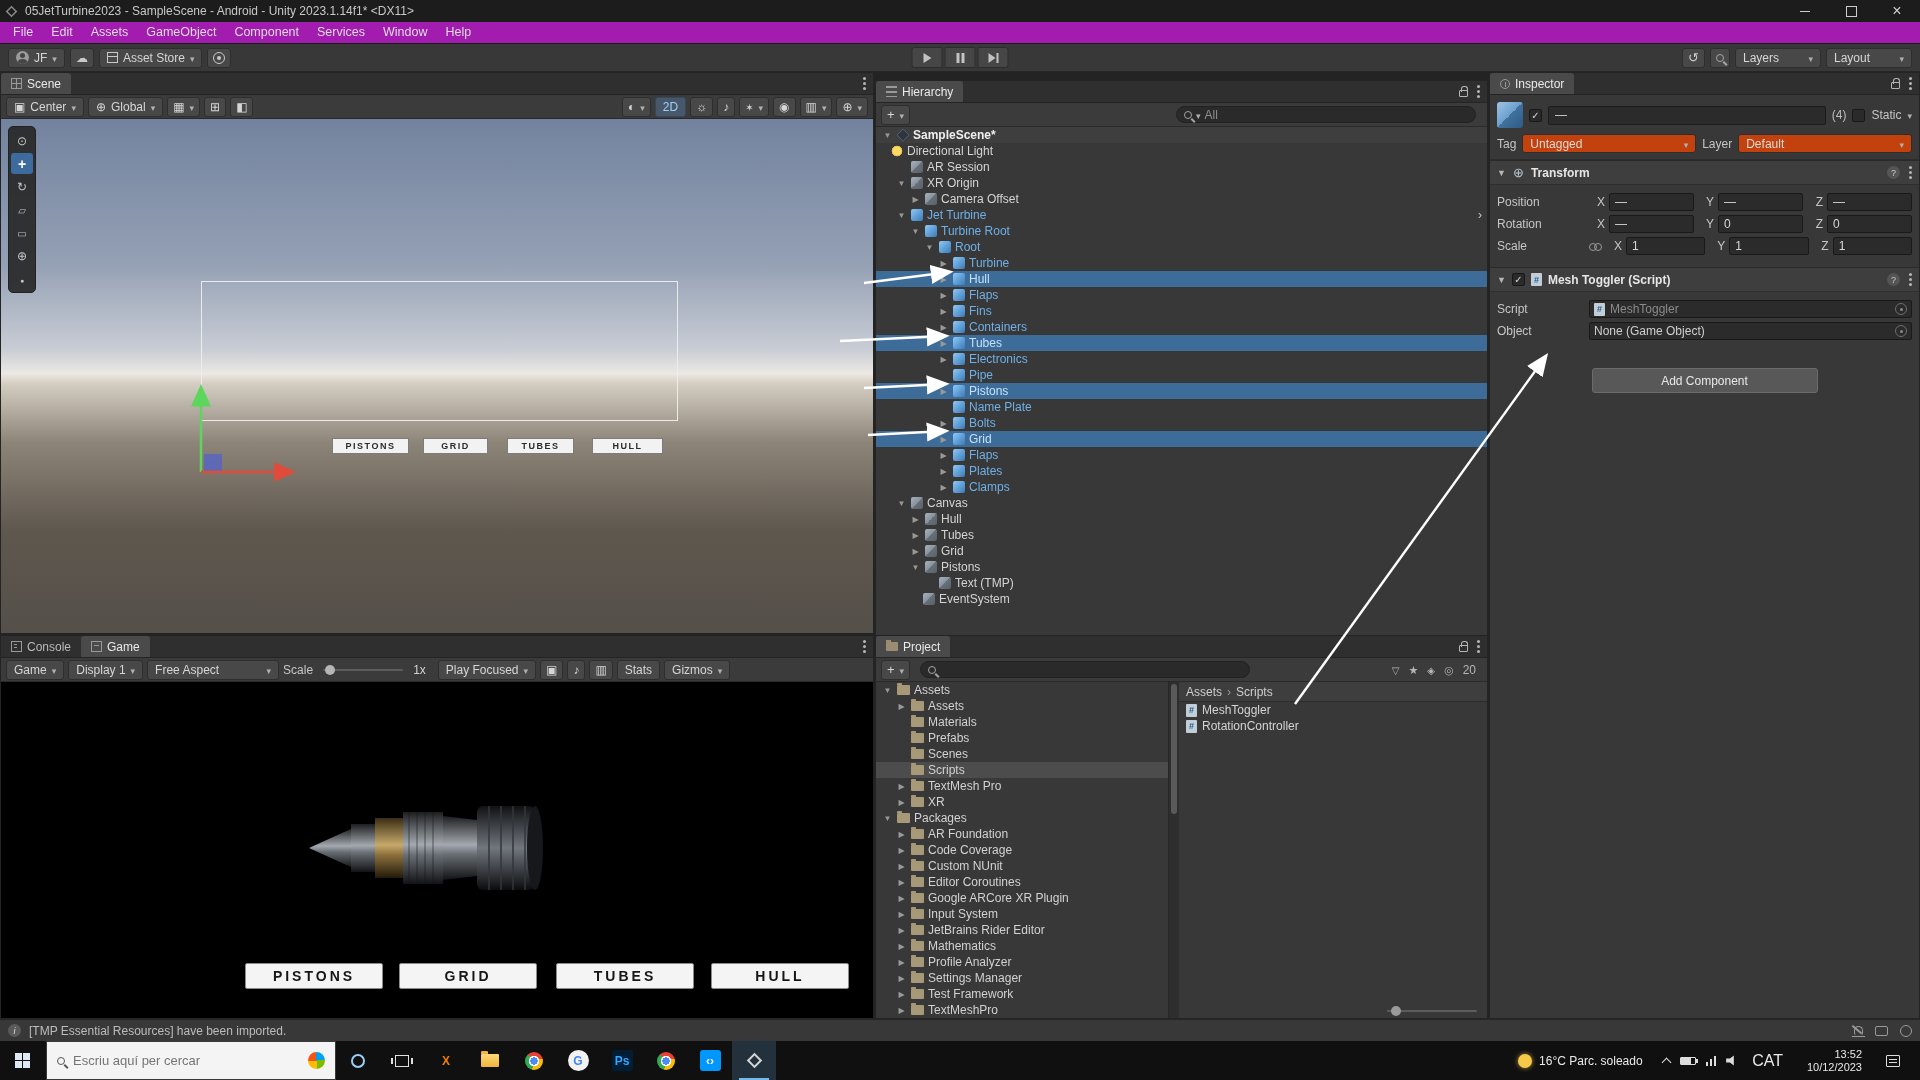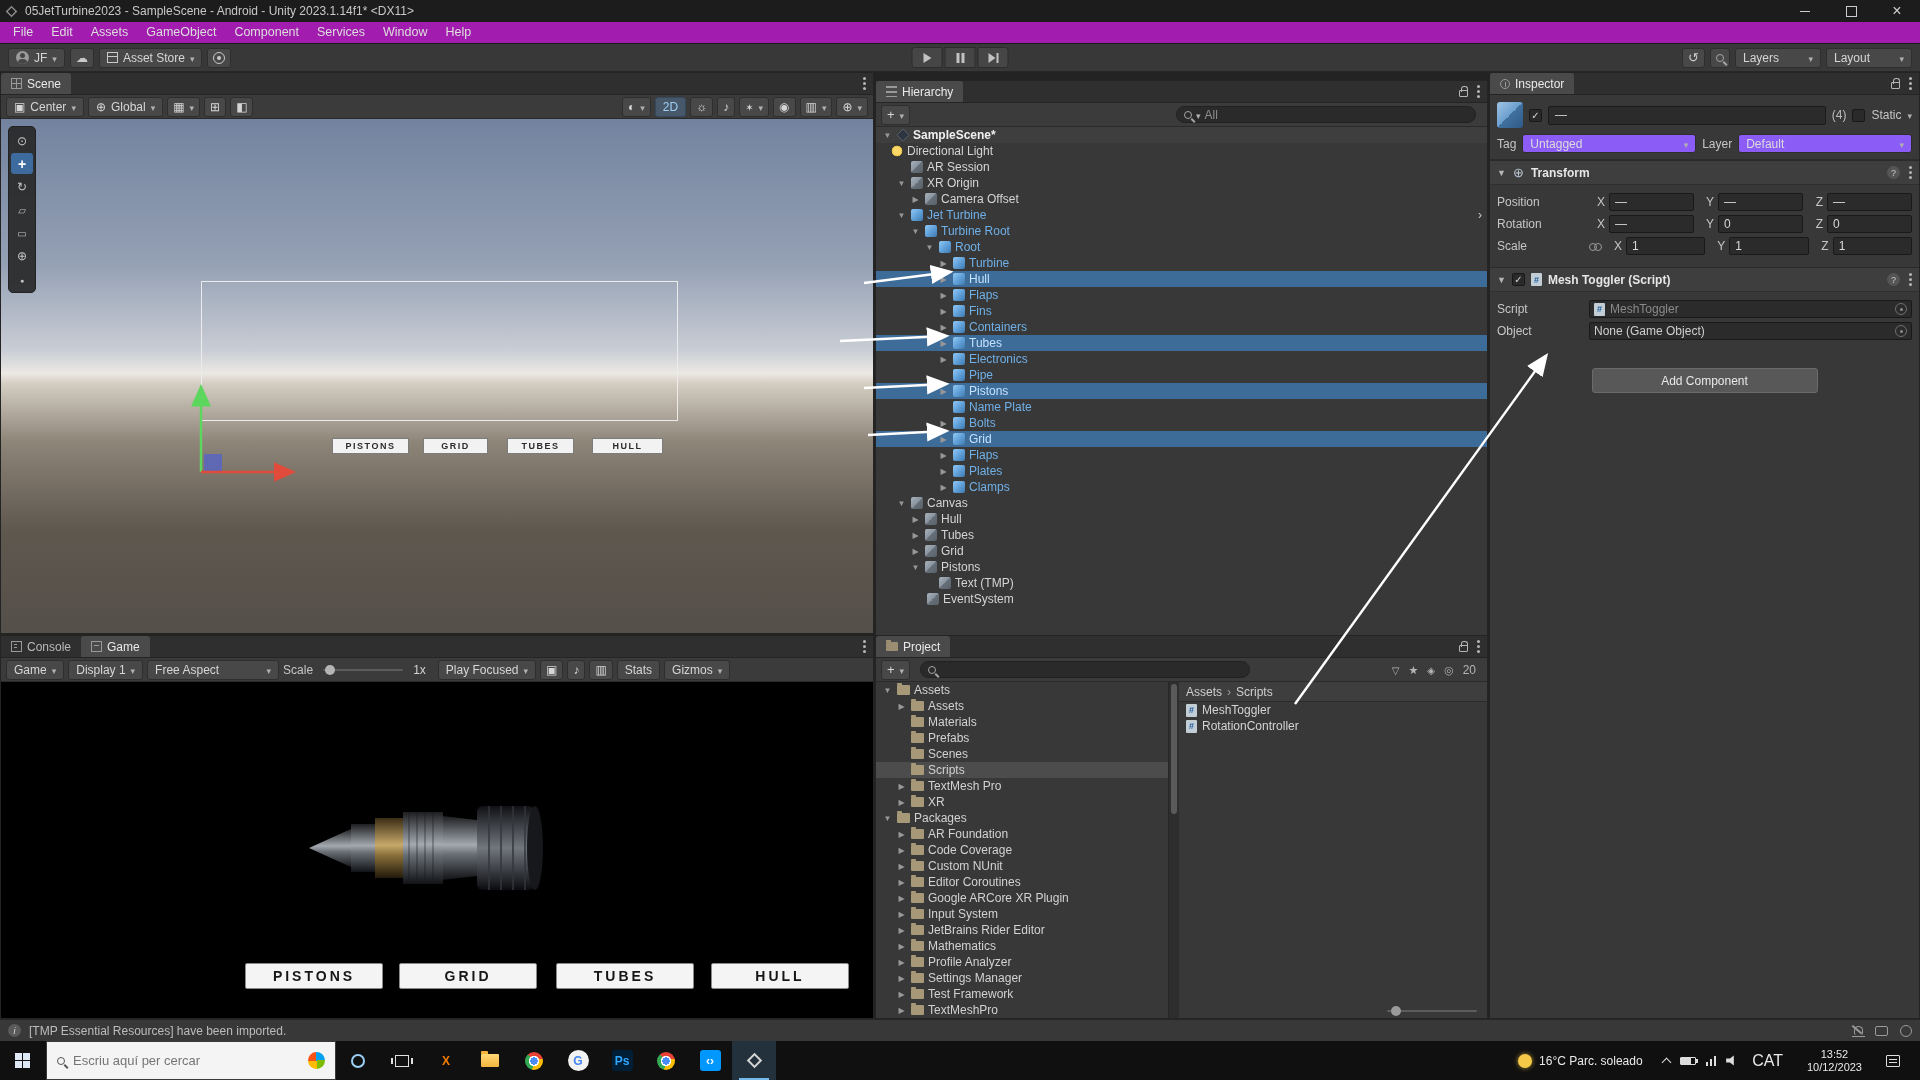--- a/index.html
+++ b/index.html
@@ -148,21 +148,21 @@
   .ibody{position:absolute;left:0;top:22px;right:0;bottom:0;overflow:hidden}
   .ihead{padding:7px 7px 6px;border-bottom:1px solid #2c2c2c}
   .ihead-row1{display:flex;align-items:center;gap:6px}
   .insp-cube{width:26px;height:26px;border-radius:3px;background:linear-gradient(135deg,#9fc4e4 0%,#6b9fcd 50%,#41719f 50%,#2e5a85 100%);flex:none}
   .checkbox{width:13px;height:13px;background:#2a2a2a;border:1px solid #181818;border-radius:2px;flex:none;display:flex;align-items:center;justify-content:center;color:#d8d8d8;font-size:10px}
   .checkbox.checked::before{content:"✓"}
   .ifield{flex:1;height:19px;background:#2b2b2b;border:1px solid #1b1b1b;border-radius:2px;display:flex;align-items:center;padding:0 6px;color:#d2d2d2}
   .count{color:#bdbdbd}
   .lbl{color:#c6c6c6;white-space:nowrap}
   .ihead-row2{display:flex;align-items:center;gap:6px;margin-top:6px}
-  .dd{flex:1;height:19px;background:#8b5cf6;border:1px solid #2e2e2e;border-radius:3px;display:flex;align-items:center;gap:22px;padding:0 7px;color:#dcdcdc}
+  .dd{flex:1;height:19px;background:#c2410c;border:1px solid #2e2e2e;border-radius:3px;display:flex;align-items:center;gap:22px;padding:0 7px;color:#dcdcdc}
   .dd .i-caret{margin-left:auto}
   .component{border-top:1px solid #2a2a2a}
   .comp-header{height:24px;background:#3e3e3e;border-bottom:1px solid #2f2f2f;display:flex;align-items:center;gap:6px;padding:0 7px}
   .fold{color:#b5b5b5;font-size:9px}
   .fold::before{content:"▼"}
   .comp-icon{width:13px;height:13px;flex:none;display:flex;align-items:center;justify-content:center;color:#b9c7d4}
   .ic-xform::before{content:"⊕";font-size:13px}
   .comp-title{font-weight:bold;color:#e6e6e6}
   .right-icons{margin-left:auto;display:flex;align-items:center;gap:9px}
   .i-help{width:13px;height:13px;border-radius:50%;background:#555;color:#ccc;font-size:9px;display:flex;align-items:center;justify-content:center}
@@ -226,21 +226,21 @@
   .sun-icon{width:14px;height:14px;border-radius:50%;background:#f7c948;box-shadow:0 0 5px rgba(247,201,72,.7)}
   .tray{display:flex;align-items:center;gap:10px;padding:0 8px}
   .chev{width:7px;height:7px;border-left:1.5px solid #ddd;border-top:1.5px solid #ddd;transform:rotate(45deg);margin-top:3px}
   .batt{width:16px;height:8px;border:1px solid #ddd;border-radius:1px;position:relative;background:linear-gradient(90deg,#ddd 0 70%,transparent 70%)}
   .batt::after{content:"";position:absolute;right:-3px;top:1.5px;width:2px;height:4px;background:#ddd}
   .signal{display:flex;align-items:flex-end;gap:1.5px;height:10px}
   .signal i{display:block;width:2.5px;background:#ddd}
   .signal i:nth-child(1){height:4px}.signal i:nth-child(2){height:7px}.signal i:nth-child(3){height:10px}
   .spk{width:11px;height:11px;background:#ddd;clip-path:polygon(0 32%,35% 32%,70% 4%,70% 96%,35% 68%,0 68%)}
   .lang{color:#e9e9e9;font-size:16px;padding:0 5px}
-  .clock{color:#e9e9e9;font-size:11px;line-height:13px;text-align:center;padding:0 9px}
+  .clock{color:#e9e9e9;font-size:11px;line-height:13px;text-align:right;padding:0 9px}
   .notif{width:14px;height:12px;border:1px solid #ddd;border-radius:1px;margin:0 12px 0 5px;position:relative}
   .notif::before{content:"";position:absolute;left:2px;top:3px;right:2px;height:1px;background:#ddd;box-shadow:0 3px 0 #ddd}
 
   
   .ic-pivot::before{content:"▣"} .ic-globe::before{content:"⊕"} .ic-grid::before{content:"▦"}
   .ic-snap::before{content:"⊞"} .ic-magnet::before{content:"◧"} .ic-shading::before{content:"◐"}
   .ic-bulb::before{content:"☼"} .ic-audio::before{content:"♪"} .ic-fx::before{content:"✶";font-size:10px}
   .ic-eye::before{content:"◉"} .ic-cam::before{content:"▥"} .ic-shot::before{content:"▣"}
   .ic-metrics::before{content:"▥"} .ic-plus::before{content:"+";font-size:13px}
 
@@ -731,21 +731,21 @@
           <span class="obj-icon icon-cube"></span>
           <span class="h-label">Pistons</span>
 
         </div>
         <div class="hrow" style="padding-left: 48px;">
           <span class="h-arrow"></span>
           <span class="obj-icon icon-cube"></span>
           <span class="h-label">Text (TMP)</span>
 
         </div>
-        <div class="hrow" style="padding-left: 36px;">
+        <div class="hrow" style="padding-left: 20px; margin-left: 12px;">
           <span class="h-arrow"></span>
           <span class="obj-icon icon-cube"></span>
           <span class="h-label">EventSystem</span>
 
         </div>
       </div>
   </section>
 
   <section class="panel" id="project-panel">
     <div class="tabbar">

